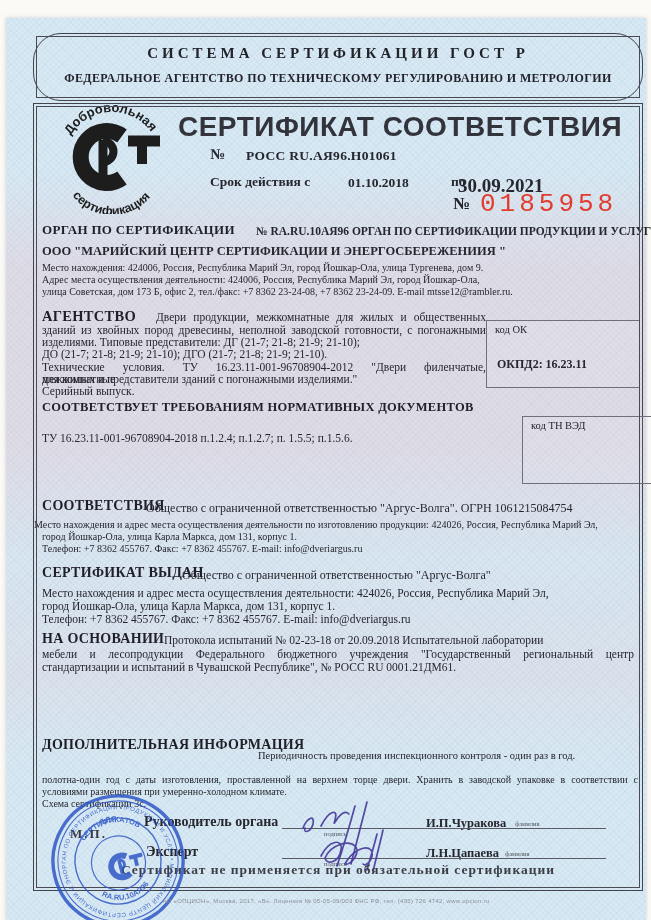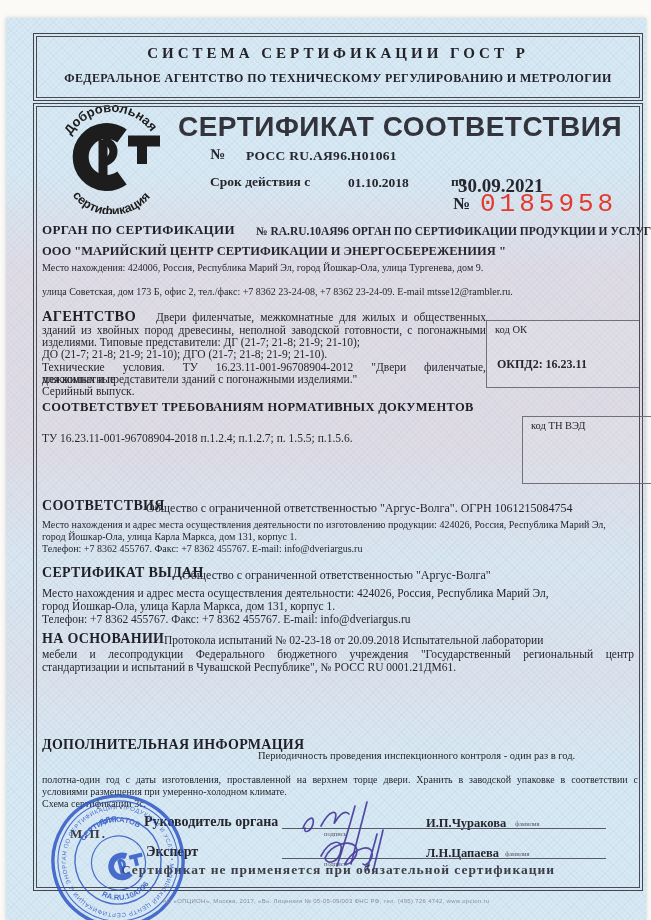--- a/index.html
+++ b/index.html
@@ -31,21 +31,21 @@
   .red-num{color:#e23b2e;}
   .stamp{opacity:.84;}
   .inkline{stroke:#483c9c;stroke-width:1.7;fill:none;stroke-linecap:round;opacity:.92;}
 </style>
 </head>
 <body>
 
 <div class="page">
   <div class="paper">
 
-    <div class="dbox" style="left:27px;top:15px;width:608px;height:66px;">
+    <div class="dbox" style="left:27px;top:15px;width:608px;height:66px;border-radius:28px;">
       <div class="abs b" style="left:0;top:11px;width:100%;text-align:center;font-size:15px;letter-spacing:4px;color:#23232c;">СИСТЕМА СЕРТИФИКАЦИИ ГОСТ Р</div>
       <div class="abs b" style="left:0;top:37px;width:100%;text-align:center;font-size:12px;letter-spacing:.4px;color:#23232c;">ФЕДЕРАЛЬНОЕ АГЕНТСТВО ПО ТЕХНИЧЕСКОМУ РЕГУЛИРОВАНИЮ И МЕТРОЛОГИИ</div>
     </div>
 
     <div class="dbox" style="left:27px;top:85px;width:608px;height:786px;">
 
       <svg style="position:absolute;left:14px;top:0px;" width="128" height="110" viewBox="0 0 128 110">
         <defs>
           <path id="lta" d="M 16 58 A 48 48 0 0 1 112 54"></path>
           <path id="lba" d="M 14 60 A 50 50 0 0 0 114 62"></path>
@@ -75,24 +75,25 @@
       <div class="abs b" style="left:417px;top:70px;font-size:13.5px;">по</div>
       <div class="abs b" style="left:424px;top:71px;font-size:19px;">30.09.2021</div>
 
       <div class="abs b" style="left:419px;top:90px;font-size:17px;">№</div>
       <div class="abs mono red-num" style="left:446px;top:85px;font-size:26px;letter-spacing:4px;">0185958</div>
 
       <div class="abs heading" style="left:8px;top:118px;font-size:13px;">ОРГАН ПО СЕРТИФИКАЦИИ</div>
       <div class="abs b" style="left:222px;top:121px;font-size:11.5px;">№ RA.RU.10АЯ96 ОРГАН ПО СЕРТИФИКАЦИИ ПРОДУКЦИИ И УСЛУГ</div>
       <div class="abs b" style="left:8px;top:140px;font-size:12.5px;">ООО "МАРИЙСКИЙ ЦЕНТР СЕРТИФИКАЦИИ И  ЭНЕРГОСБЕРЕЖЕНИИЯ "</div>
       <div class="abs small" style="left:8px;top:158px;">Место нахождения: 424006, Россия, Республика Марий Эл, город Йошкар-Ола, улица Тургенева, дом 9.</div>
+      <div class="abs small" style="left:8px;top:170px;">Адрес места осуществления деятельности: 424006, Россия, Республика Марий Эл, город Йошкар-Ола,</div>
       <div class="abs small" style="left:8px;top:182px;">улица Советская, дом 173 Б, офис 2, тел./факс: +7 8362 23-24-08, +7 8362 23-24-09. E-mail mtsse12@rambler.ru.</div>
 
       <div class="abs heading" style="left:8px;top:204px;font-size:14.5px;">АГЕНТСТВО</div>
-      <div class="wrap jl body-sm" style="left:122px;top:207px;width:330px;">Двери филенчатые, межкомнатные для жилых и общественных</div>
+      <div class="wrap jl body-sm" style="left:122px;top:207px;width:330px;">Двери продукции, межкомнатные для жилых и общественных</div>
       <div class="wrap jl body-sm" style="left:8px;top:220px;width:444px;">зданий из хвойных пород древесины, неполной заводской готовности, с погонажными</div>
       <div class="abs body-sm" style="left:8px;top:232px;">изделиями. Типовые представители: ДГ (21-7; 21-8; 21-9; 21-10);</div>
       <div class="abs body-sm" style="left:8px;top:244px;">ДО (21-7; 21-8; 21-9; 21-10); ДГО (21-7; 21-8; 21-9; 21-10).</div>
       <div class="wrap jl body-sm" style="left:8px;top:257px;width:444px;">Технические условия. ТУ 16.23.11-001-96708904-2012 "Двери филенчатые, межкомнатные</div>
       <div class="abs body-sm" style="left:8px;top:269px;">для жилых и представители зданий с погонажными изделиями."</div>
       <div class="abs body-sm" style="left:8px;top:281px;">Серийный выпуск.</div>
 
       <div class="codebox" style="left:452px;top:216px;width:152px;height:66px;">
         <div class="abs" style="left:8px;top:3px;font-size:10.5px;">код ОК</div>
         <div class="abs b" style="left:10px;top:36px;font-size:12px;">ОКПД2: 16.23.11</div>
@@ -100,21 +101,21 @@
 
       <div class="abs heading" style="left:8px;top:296px;font-size:12.5px;">СООТВЕТСТВУЕТ ТРЕБОВАНИЯМ НОРМАТИВНЫХ ДОКУМЕНТОВ</div>
       <div class="abs body-sm" style="left:8px;top:328px;">ТУ 16.23.11-001-96708904-2018 п.1.2.4; п.1.2.7; п. 1.5.5; п.1.5.6.</div>
 
       <div class="codebox" style="left:452px;top:312px;width:152px;height:66px;margin-left:36px;">
         <div class="abs" style="left:8px;top:3px;font-size:10.5px;">код ТН ВЭД</div>
       </div>
 
       <div class="abs heading" style="left:8px;top:394px;font-size:14px;">СООТВЕТСТВИЯ</div>
       <div class="abs" style="left:112px;top:397px;font-size:12px;">Общество с ограниченной ответственностью "Аргус-Волга". ОГРН 1061215084754</div>
-      <div class="abs small" style="left:8px;top:415px;">Место нахождения и адрес места осуществления деятельности по изготовлению продукции: 424026, Россия, Республика Марий Эл,</div>
+      <div class="abs small" style="left:0;top:415px;">Место нахождения и адрес места осуществления деятельности по изготовлению продукции: 424026, Россия, Республика Марий Эл,</div>
       <div class="abs small" style="left:8px;top:427px;">город Йошкар-Ола, улица Карла Маркса, дом 131, корпус 1.</div>
       <div class="abs small" style="left:8px;top:439px;">Телефон: +7 8362 455767. Факс: +7 8362 455767. E-mail: info@dveriargus.ru</div>
 
       <div class="abs heading" style="left:8px;top:461px;font-size:14px;">СЕРТИФИКАТ ВЫДАН</div>
       <div class="abs" style="left:148px;top:464px;font-size:12px;">Общество с ограниченной ответственностью "Аргус-Волга"</div>
       <div class="abs body-sm" style="left:8px;top:483px;">Место нахождения и адрес места осуществления деятельности: 424026, Россия, Республика Марий Эл,</div>
       <div class="abs body-sm" style="left:8px;top:496px;">город Йошкар-Ола, улица Карла Маркса, дом 131, корпус 1.</div>
       <div class="abs body-sm" style="left:8px;top:509px;">Телефон: +7 8362 455767. Факс: +7 8362 455767. E-mail: info@dveriargus.ru</div>
 
       <div class="abs heading" style="left:8px;top:527px;font-size:14px;">НА ОСНОВАНИИ</div>

